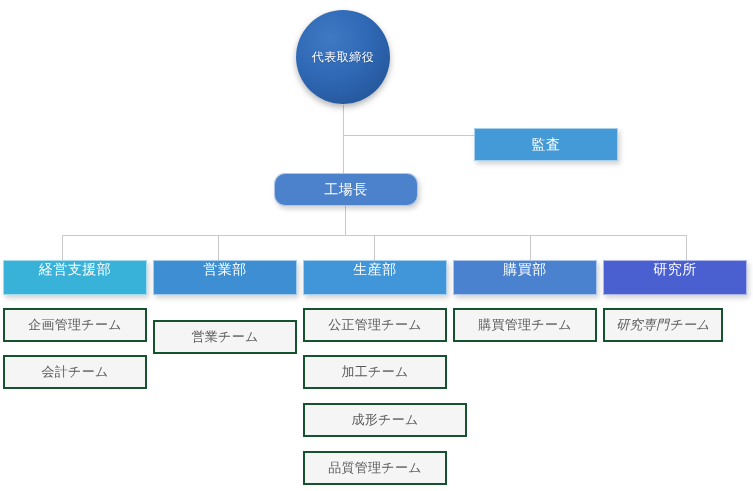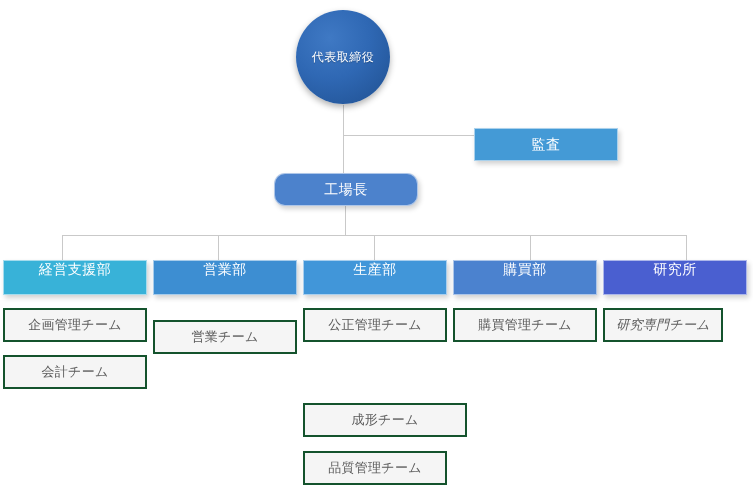--- a/index.html
+++ b/index.html
@@ -154,20 +154,23 @@
     <span>会計チーム</span>
   </div>
 
   <div class="team-box" style="left:153px; top:320px; width:144px;">
     <span>営業チーム</span>
   </div>
 
   <div class="team-box" style="left:303px; top:308px; width:144px;">
     <span>公正管理チーム</span>
   </div>
+  <div class="team-box" style="left:303px; top:355px; width:144px;">
+    <span>加工チーム</span>
+  </div>
   <div class="team-box" style="left:303px; top:403px; width:164px;">
     <span>成形チーム</span>
   </div>
   <div class="team-box" style="left:303px; top:451px; width:144px;">
     <span>品質管理チーム</span>
   </div>
 
   <div class="team-box" style="left:453px; top:308px; width:144px;">
     <span>購買管理チーム</span>
   </div>

